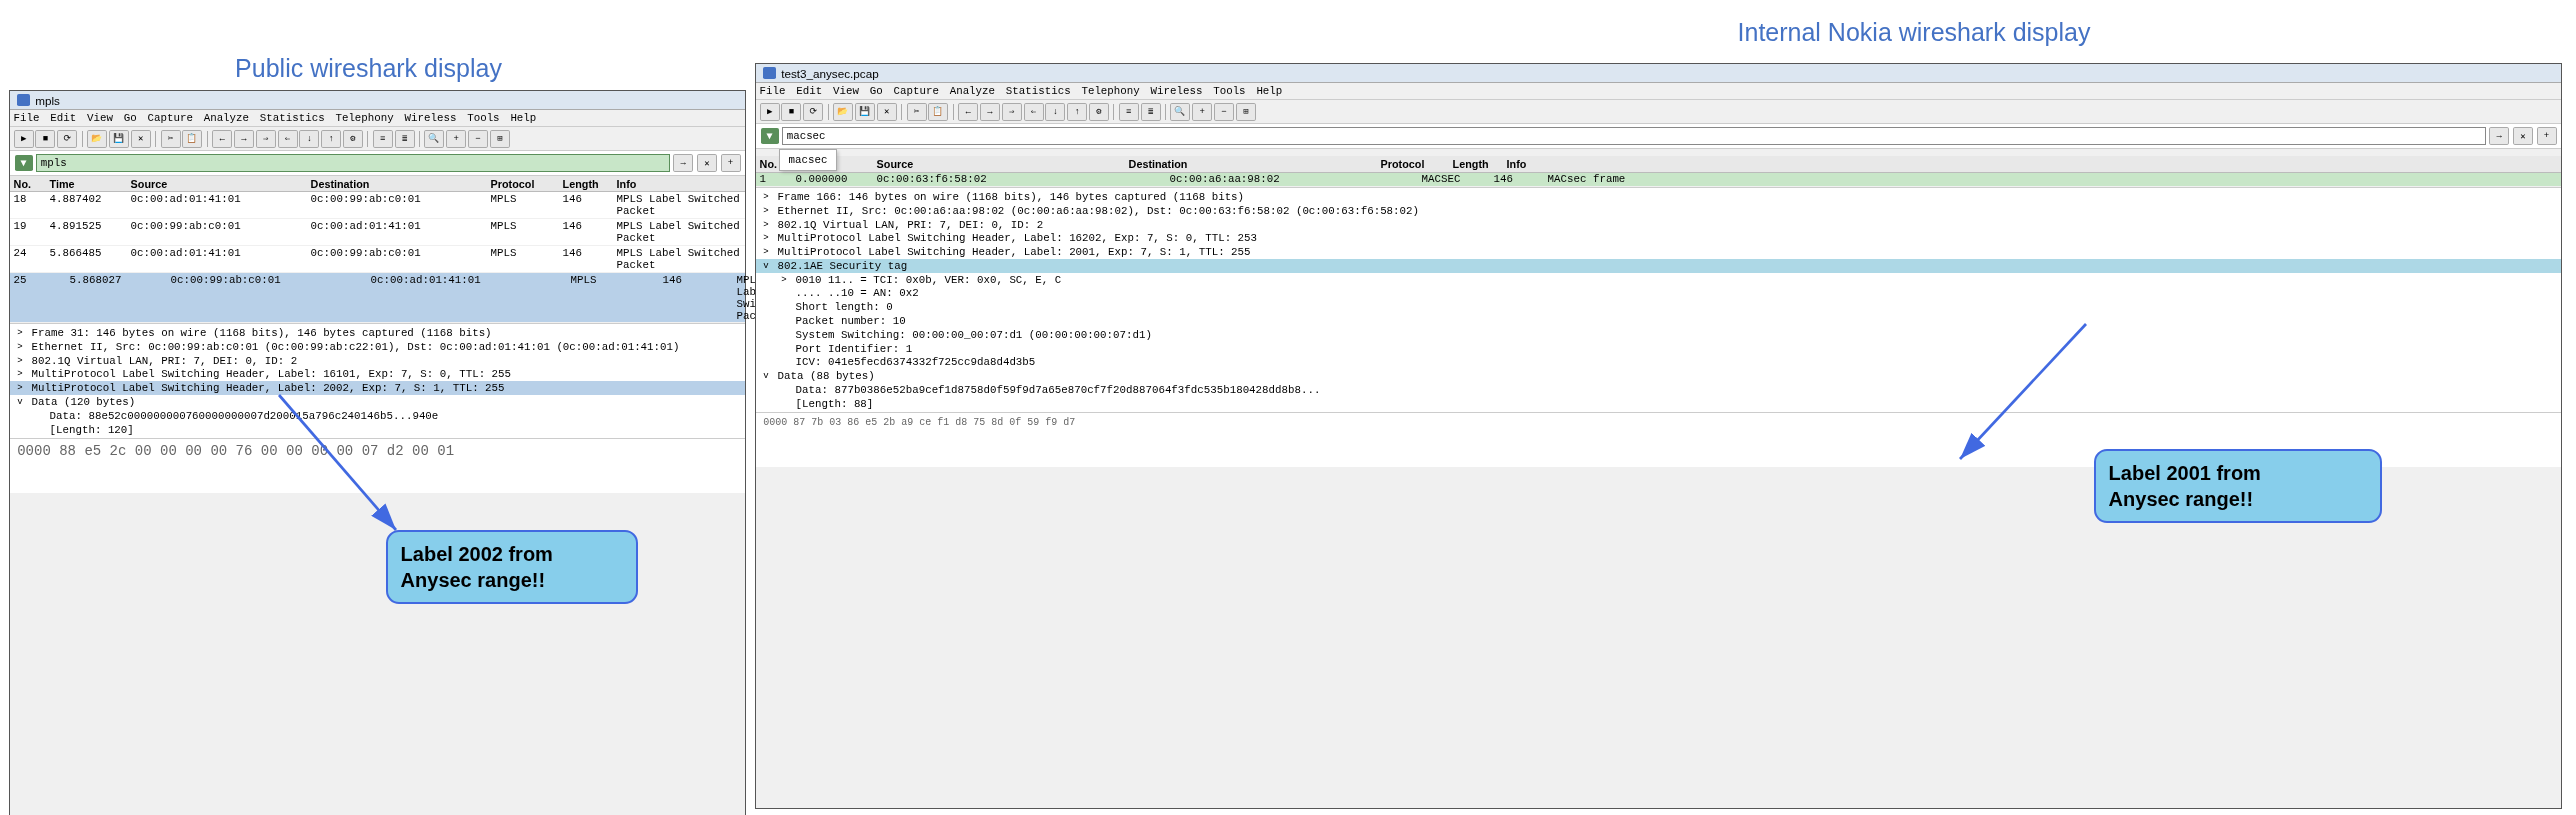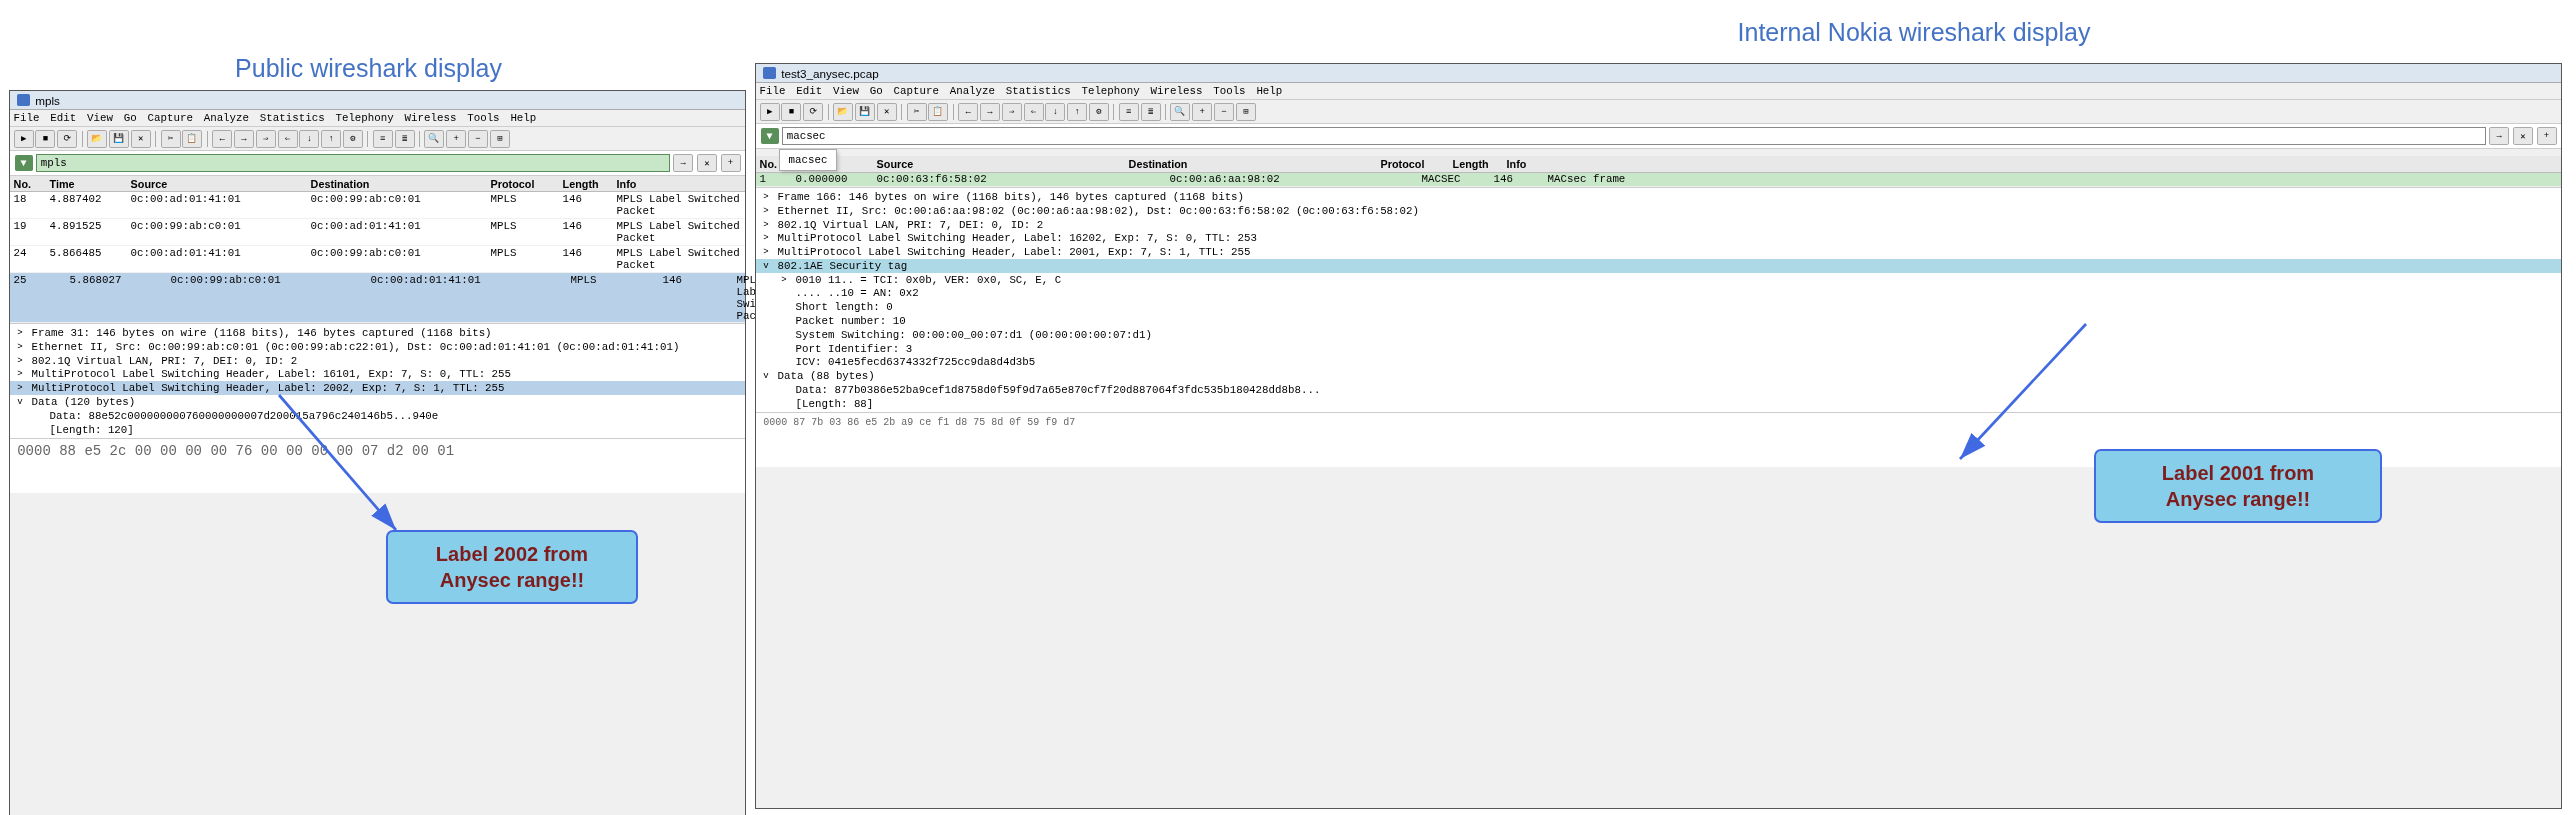--- a/index.html
+++ b/index.html
@@ -158,26 +158,25 @@
       font-family: 'Courier New', monospace;
       padding: 3.6px 7.2px;
       min-height: 54px;
     }
 
     
     .annotation-box {
       position: absolute;
       background: #87CEEB;
       border: 2.7px solid #4169E1;
-      border-radius: 7px;
+      border-radius: 13px;
       padding: 9px 12.6px;
       font-size: 20px;
       font-weight: bold;
-      color: #7f1d1d;
-      text-align: center;
+      color: #000000;
       line-height: 1.3;
     }
 
     
     .nokia-filter-input {
       flex: 1;
       border: 0.9px solid #888;
       background: #fff;
       padding: 0.9px 3.6px;
       font-size: 10.8px;
@@ -498,21 +497,21 @@
       <div class="detail-row">
     <span class="expand-icon" style="margin-left:18px"></span>
     <span>Packet number: 10</span>
   </div>
       <div class="detail-row">
     <span class="expand-icon" style="margin-left:18px"></span>
     <span>System Switching: 00:00:00_00:07:d1 (00:00:00:00:07:d1)</span>
   </div>
       <div class="detail-row">
     <span class="expand-icon" style="margin-left:18px"></span>
-    <span>Port Identifier: 3</span>
+    <span>Port Identifier: 1</span>
   </div>
       <div class="detail-row">
     <span class="expand-icon" style="margin-left:18px"></span>
     <span>ICV: 041e5fecd6374332f725cc9da8d4d3b5</span>
   </div>
       <div class="detail-row">
     <span class="expand-icon" style="margin-left:0px">v</span>
     <span>Data (88 bytes)</span>
   </div>
       <div class="detail-row">

